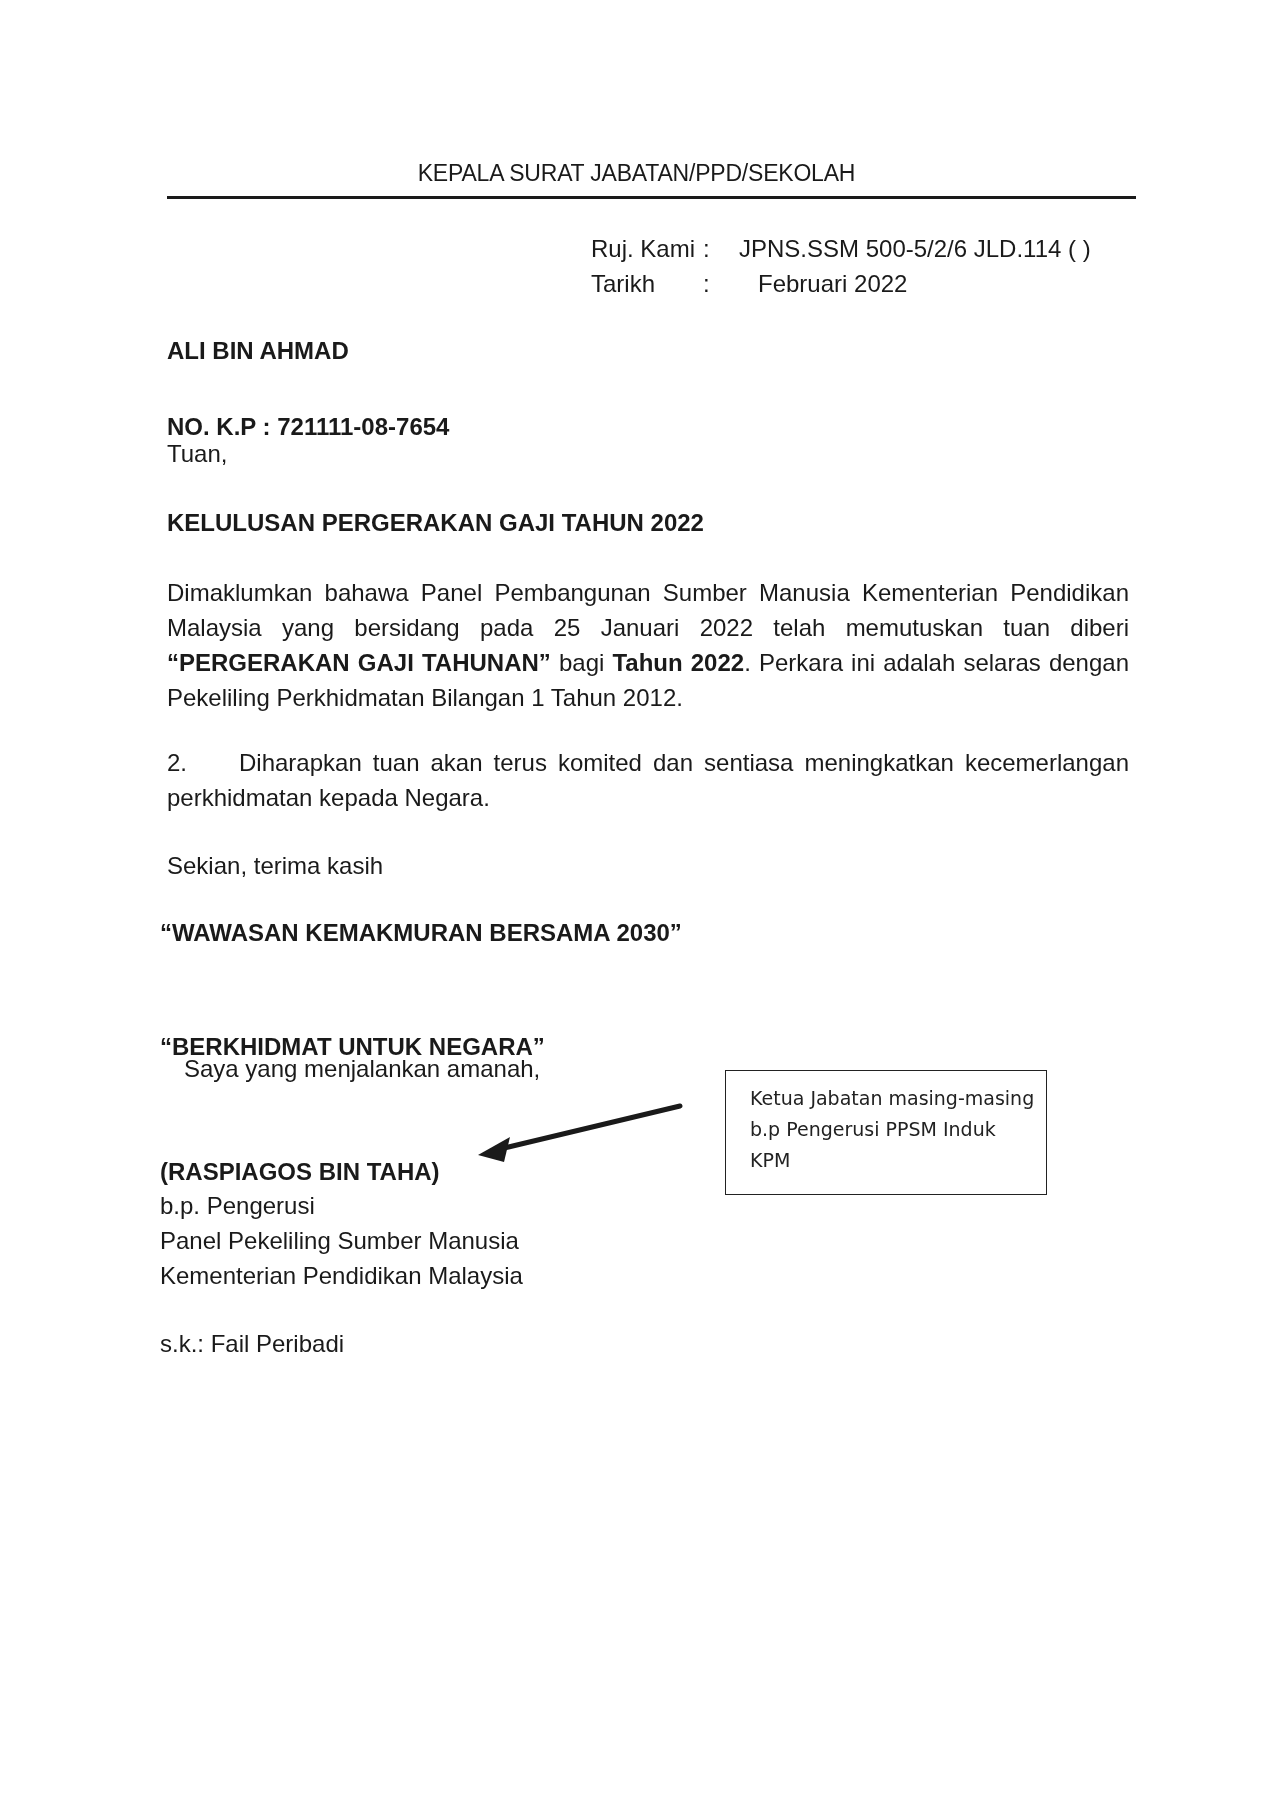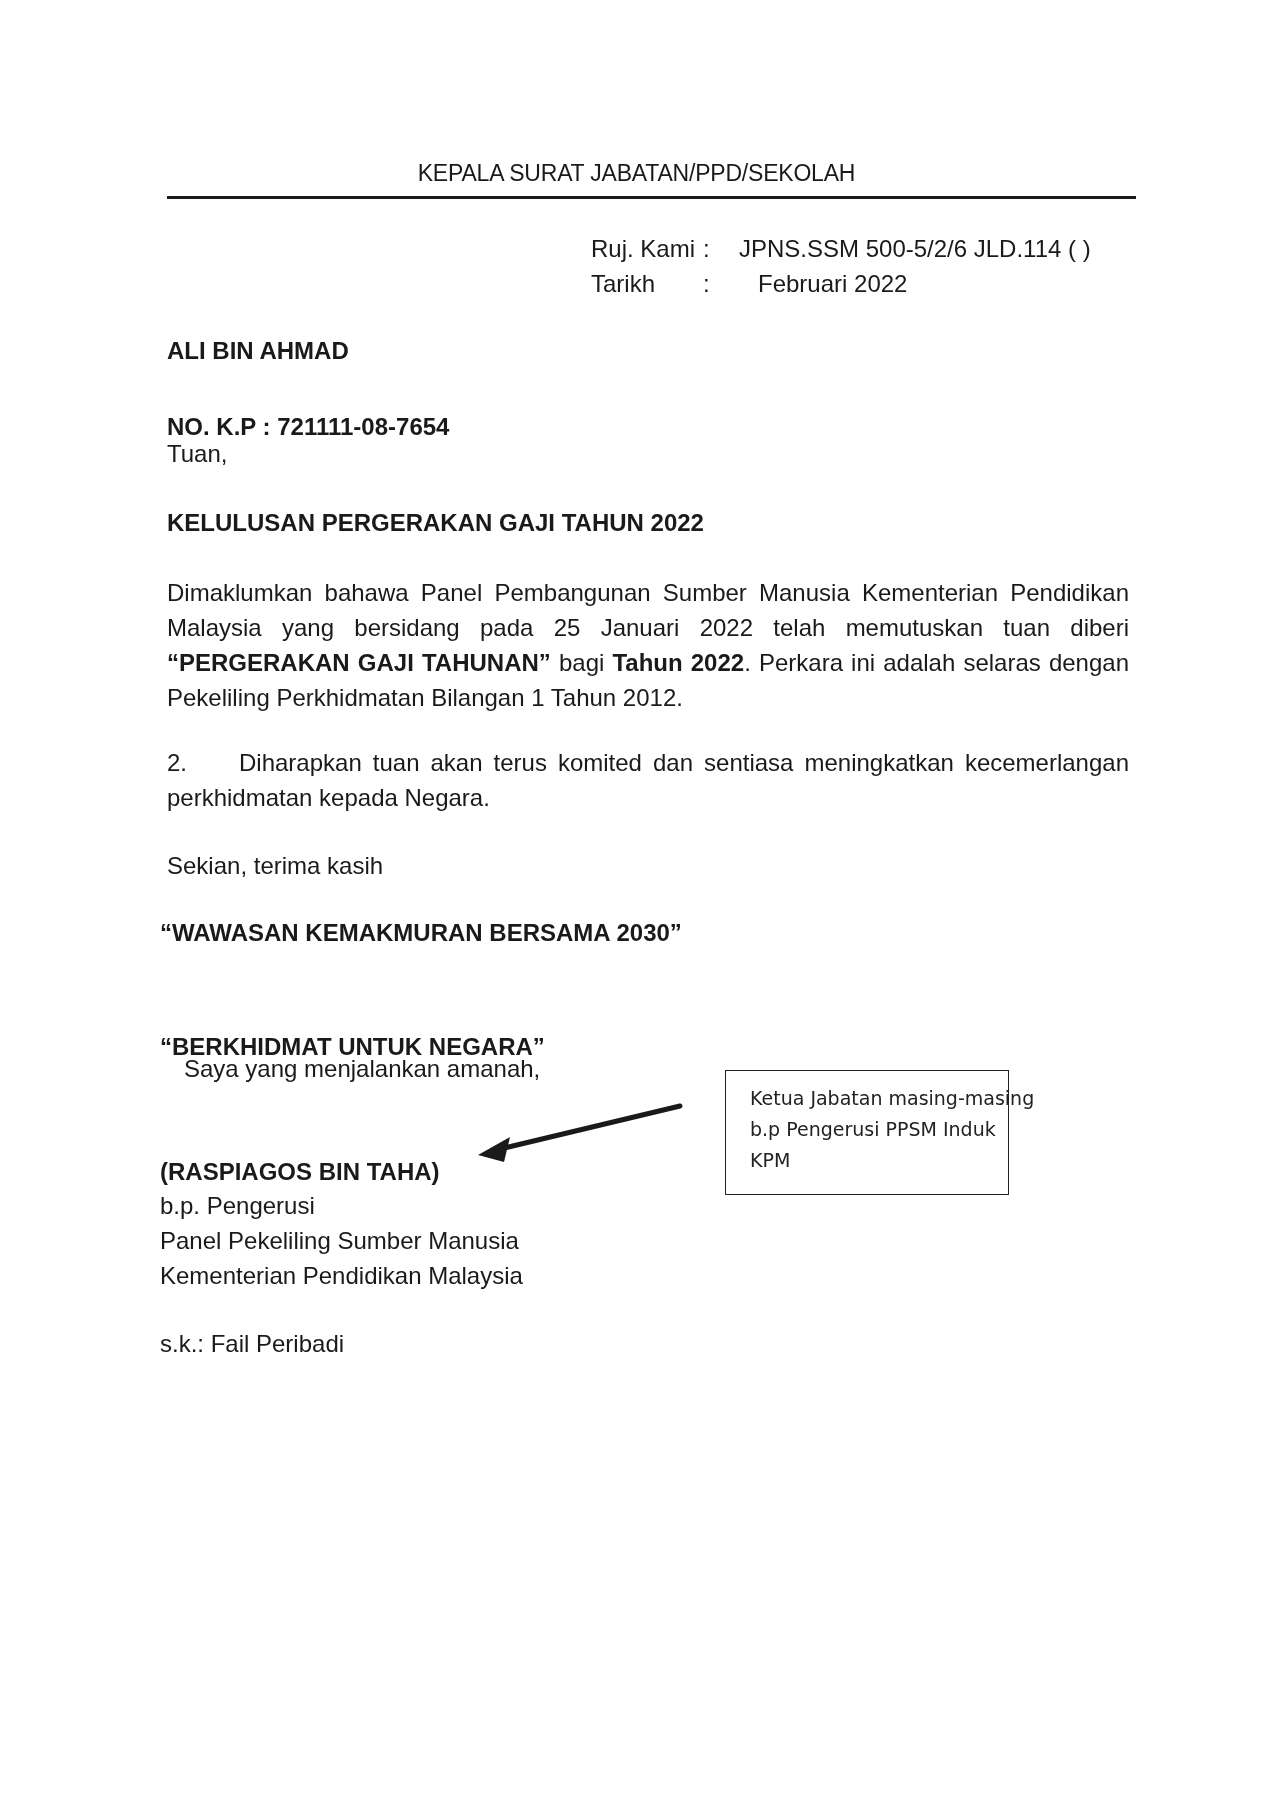--- a/index.html
+++ b/index.html
@@ -10,21 +10,21 @@
   .rule { position:absolute; left:167px; top:196px; width:969px; height:3px; background:#1a1a1a; }
   .ref { left:555px; font-size:24px; }
   .ref .lbl { display:inline-block; width:112px;margin-left:36px; }
   .ref .col { display:inline-block; width:36px; }
   .bold { font-weight:bold; }
   .t24 { font-size:24px; }
   .para { position:absolute; left:167px; width:962px; font-size:24px; line-height:35px;
           text-align:justify; text-align-last:left; white-space:normal; }
   .para b { font-weight:bold; }
   .p2num { display:inline-block; width:72px; }
-  .notebox { position:absolute; left:725px; top:1070px; width:284px; height:125px;
+  .notebox { position:absolute; left:725px; top:1070px; width:322px; height:125px;
              border:1.5px solid #222; box-sizing:border-box; padding:12px 0 0 24px;
              font-family:"DejaVu Sans", sans-serif; font-size:19px; line-height:31px; color:#222; }
   .notebox div { white-space:nowrap; }
 </style>
 </head>
 <body>
 
 <div class="abs hdr">KEPALA SURAT JABATAN/PPD/SEKOLAH</div>
 <div class="rule"></div>
 

